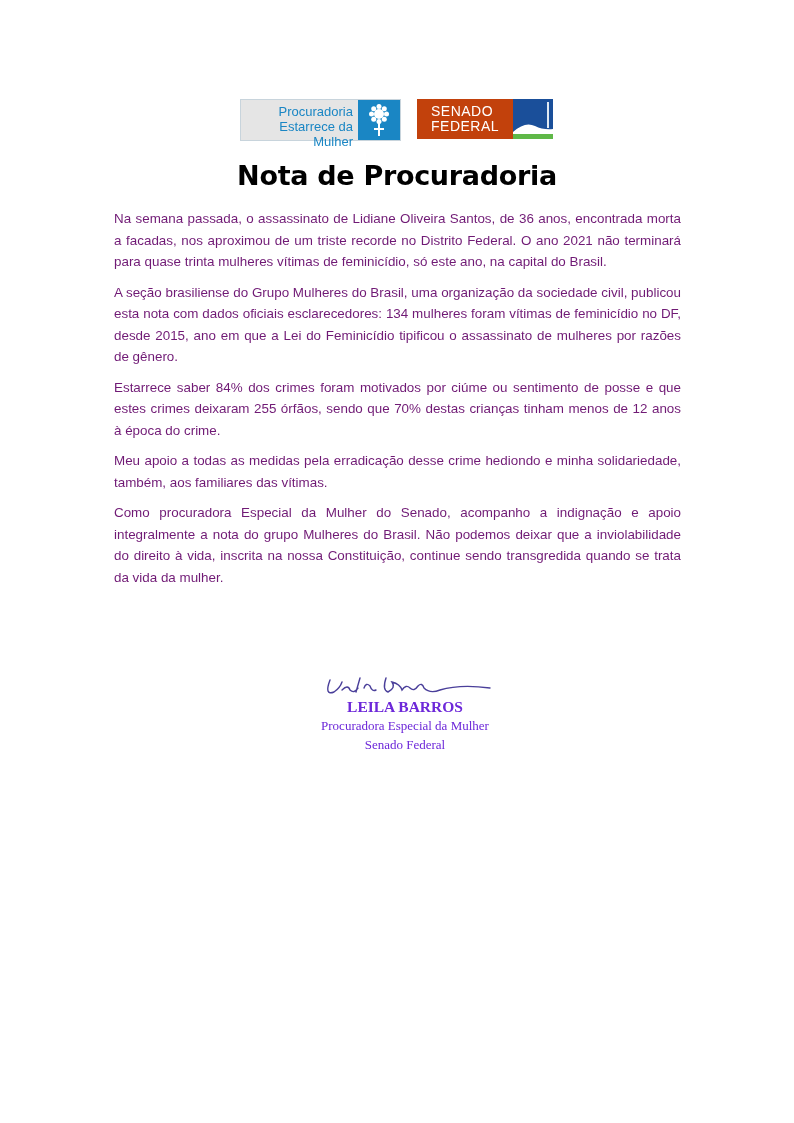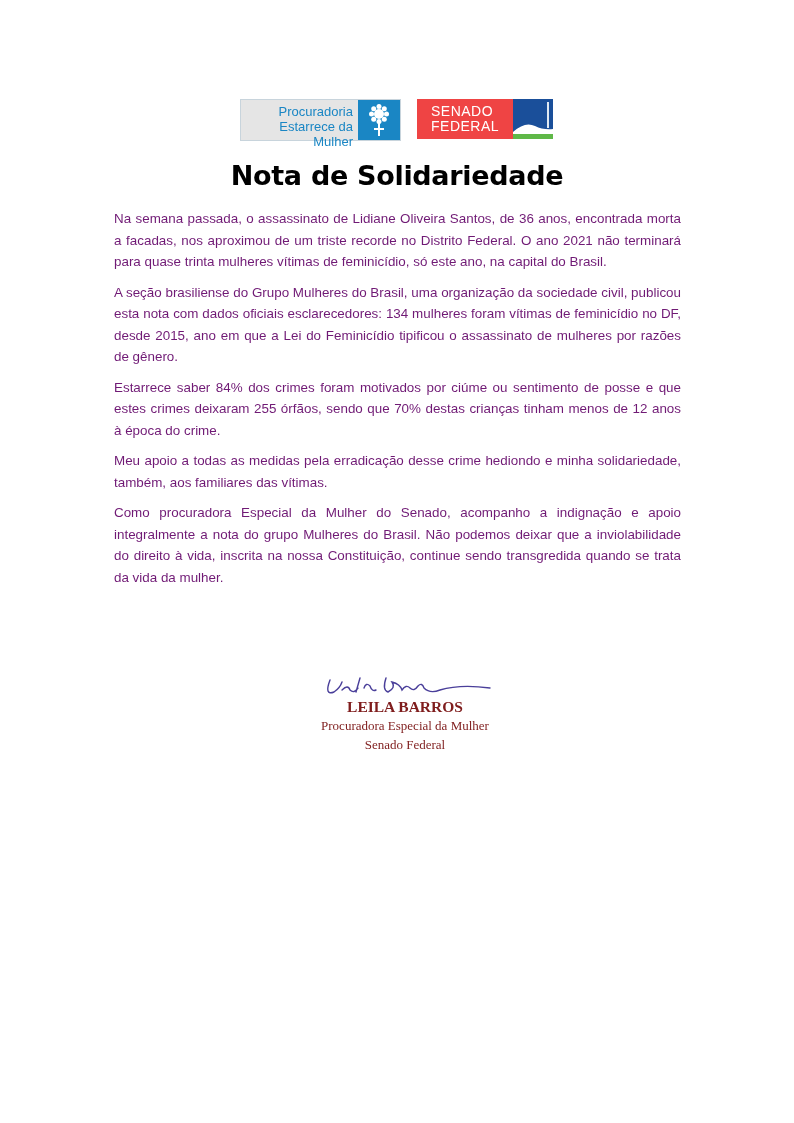--- a/index.html
+++ b/index.html
@@ -2,26 +2,26 @@
 <html><head>
   <meta charset="utf-8">
   <style>
     html, body { margin: 0; padding: 0; background: #ffffff; }
     body { width: 794px; height: 1123px; position: relative; overflow: hidden; font-family: "Liberation Sans", sans-serif; color: #111; }
     .logos { position: absolute; top: 99px; left: 240px; height: 41px; display: flex; gap: 16px; }
     .logo-pem { display: flex; height: 40px; border: 1px solid #c8d4dc; }
     .logo-pem .txt { width: 117px; background: #e5e5e5; color: #1a86c4; font-size: 13px; line-height: 15px; text-align: right; padding: 4px 5px 0 0; box-sizing: border-box; }
     .logo-pem .ic { width: 42px; background: #1a86c4; display: flex; align-items: center; justify-content: center; }
     .logo-sf { display: flex; height: 40px; }
-    .logo-sf .txt { width: 96px; background: #ef4444; color: #fff; font-size: 14px; line-height: 15px; padding: 5px 0 0 14px; box-sizing: border-box; letter-spacing: 0.5px; }
+    .logo-sf .txt { width: 96px; background: #c2410c; color: #fff; font-size: 14px; line-height: 15px; padding: 5px 0 0 14px; box-sizing: border-box; letter-spacing: 0.5px; }
     .logo-sf .ic { width: 40px; background: #1a5fa8; position: relative; overflow: hidden; }
     h1 { position: absolute; top: 160px; left: 0; width: 794px; text-align: center; margin: 0; font-size: 27px; font-weight: bold; font-family: "DejaVu Sans", sans-serif; letter-spacing: -0.3px; color: #000; }
     .body-text { position: absolute; top: 208px; left: 114px; width: 567px; font-size: 13.4px; line-height: 21.5px; text-align: justify; color: #701a75; }
     .body-text p { margin: 0 0 9px 0; }
-    .sig { position: absolute; top: 670px; left: 290px; width: 230px; text-align: center; font-family: "Liberation Serif", serif; color: #7f1d1d; }
+    .sig { position: absolute; top: 670px; left: 290px; width: 230px; text-align: center; font-family: "Liberation Serif", serif; color: #6d28d9; }
     .sig .hand { height: 30px; position: relative; }
     .sig .name { font-weight: bold; font-size: 15.5px; line-height: 18px; margin-top: -2px; }
     .sig .role, .sig .org { font-size: 13px; line-height: 19px; }
   </style>
 </head>
 <body>
 
 <div class="logos">
   <div class="logo-pem">
     <div class="txt">
@@ -55,21 +55,21 @@
       <svg width="40" height="40" viewBox="0 0 40 40">
         <rect x="0" y="0" width="40" height="40" fill="#1a4f9a"></rect>
         <rect x="34" y="3" width="2" height="26" fill="#dfe9f3"></rect>
         <path d="M0 33 Q12 22 22 27 Q30 31 40 30 L40 35 L0 35 Z" fill="#ffffff"></path>
         <rect x="0" y="35" width="40" height="5" fill="#5fb848"></rect>
       </svg>
     </div>
   </div>
 </div>
 
-<h1>Nota de Solidariedade</h1>
+<h1>Nota de Procuradoria</h1>
 
 <div class="body-text">
   <p>Na semana passada, o assassinato de Lidiane Oliveira Santos, de 36 anos, encontrada morta a facadas, nos aproximou de um triste recorde no Distrito Federal. O ano 2021 não terminará para quase trinta mulheres vítimas de feminicídio, só este ano, na capital do Brasil.</p>
   <p>A seção brasiliense do Grupo Mulheres do Brasil, uma organização da sociedade civil, publicou esta nota com dados oficiais esclarecedores: 134 mulheres foram vítimas de feminicídio no DF, desde 2015, ano em que a Lei do Feminicídio tipificou o assassinato de mulheres por razões de gênero.</p>
   <p>Estarrece saber 84% dos crimes foram motivados por ciúme ou sentimento de posse e que estes crimes deixaram 255 órfãos, sendo que 70% destas crianças tinham menos de 12 anos à época do crime.</p>
   <p>Meu apoio a todas as medidas pela erradicação desse crime hediondo e minha solidariedade, também, aos familiares das vítimas.</p>
   <p>Como procuradora Especial da Mulher do Senado, acompanho a indignação e apoio integralmente a nota do grupo Mulheres do Brasil. Não podemos deixar que a inviolabilidade do direito à vida, inscrita na nossa Constituição, continue sendo transgredida quando se trata da vida da mulher.</p>
 </div>
 
 <div class="sig">

